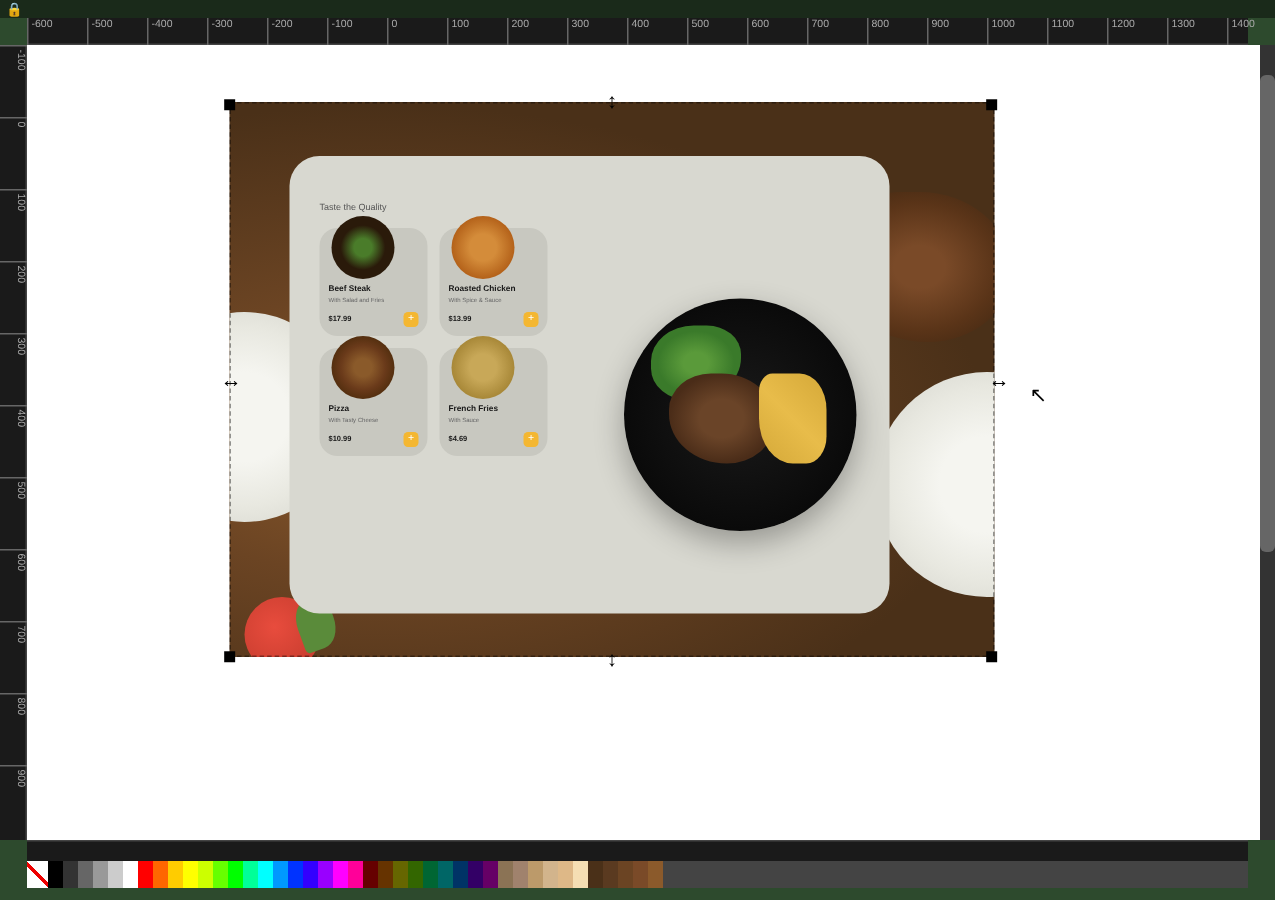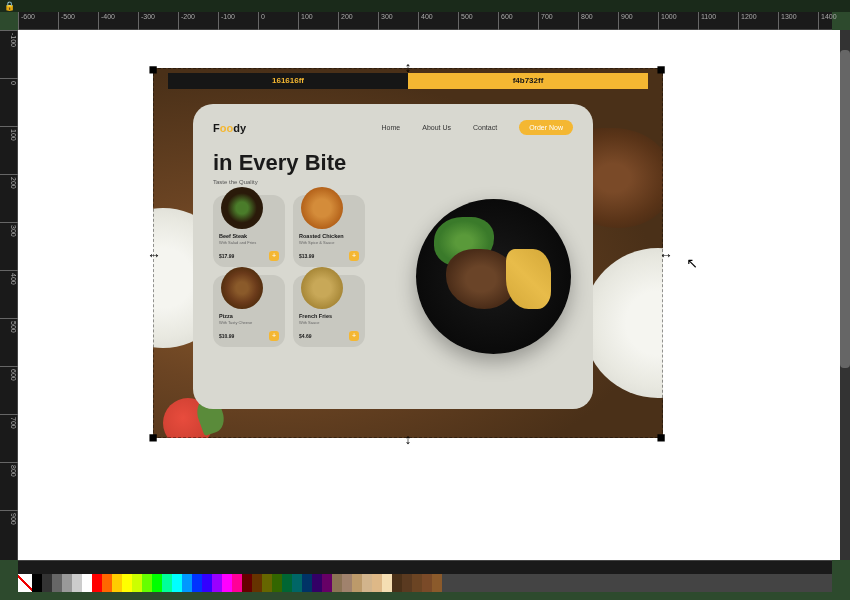--- a/index.html
+++ b/index.html
@@ -118,35 +118,23 @@
 
       <div class="artwork">
         <div class="bg-photo">
           <div class="plate1"></div>
           <div class="plate2"></div>
           <div class="meat1"></div>
           <div class="tomato"></div>
           <div class="leaf"></div>
         </div>
 
-        <div class="color-bar">
-          <div class="color-half cb-dark">161616ff</div>
-          <div class="color-half cb-yellow">f4b732ff</div>
-        </div>
 
         <div class="card">
-          <div class="card-header">
-            <div class="logo"><span class="f">F</span><span class="oo">oo</span><span class="dy">dy</span></div>
-            <span class="nav-link">Home</span>
-            <span class="nav-link">About Us</span>
-            <span class="nav-link">Contact</span>
-            <span class="order-btn">Order Now</span>
-          </div>
           <div class="hero-title">
-            <div>in Every Bite</div>
           </div>
           <div class="subtitle">Taste the Quality</div>
 
           <div class="menu-grid">
             <div class="menu-item">
               <div class="menu-img mi-steak"></div>
               <div class="menu-name">Beef Steak</div>
               <div class="menu-desc">With Salad and Fries</div>
               <div class="menu-foot">
                   <span class="menu-price">$17.99</span>

